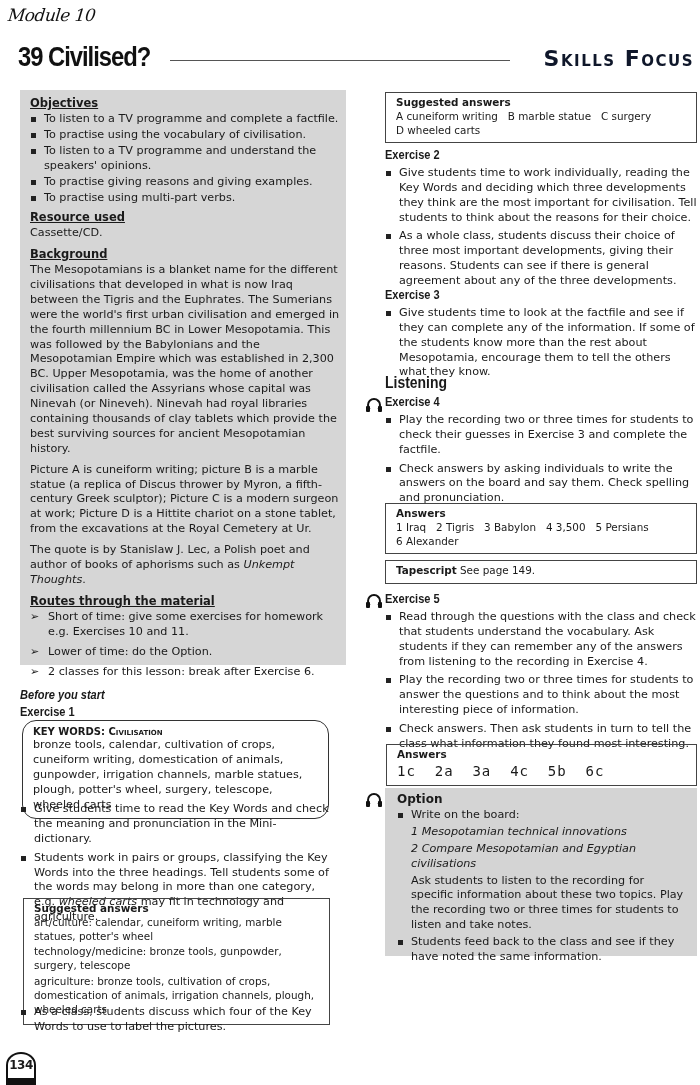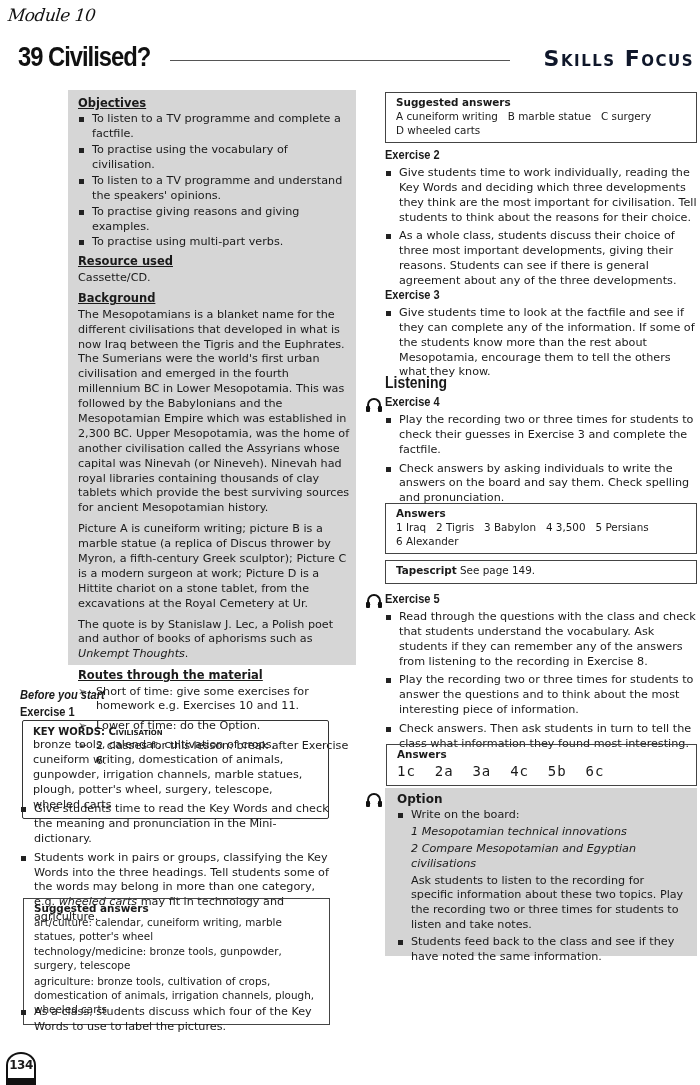--- a/index.html
+++ b/index.html
@@ -4,37 +4,37 @@
 <style>
   * { box-sizing: border-box; margin: 0; padding: 0; }
   html, body { width: 700px; height: 1085px; background: #ffffff; overflow: hidden; }
   body { position: relative; font-family: "DejaVu Sans", sans-serif; color: #1a1a1a; font-size: 11.2px; line-height: 1.33; }
 
   .module-label { position: absolute; left: 8px; top: 4px; font-family: "DejaVu Serif", serif; font-style: italic; font-size: 17px; letter-spacing: -0.5px; color: #111; transform: skewX(-6deg); }
   .unit-title { position: absolute; left: 18px; top: 38px; font-family: "Liberation Sans", sans-serif; font-weight: bold; font-size: 28px; letter-spacing: -1.2px; color: #111; transform: scaleX(0.85); transform-origin: left; }
   .title-rule { position: absolute; left: 170px; right: 190px; top: 60px; height: 1px; background: #555; }
   .skills-focus { position: absolute; right: 6px; top: 44px; font-family: "DejaVu Sans", sans-serif; font-weight: bold; font-size: 22px; letter-spacing: 1.5px; font-variant: small-caps; color: #0f172a; }
 
-  .shaded { background: #d6d6d6; padding: 6px 6px 8px 10px; width: 288px; position: absolute; left: 20px; top: 90px; height: 575px; margin-left: 48px; }
+  .shaded { background: #d6d6d6; padding: 6px 6px 8px 10px; width: 326px; position: absolute; left: 20px; top: 90px; height: 575px; }
   .sec-head { font-weight: bold; text-decoration: underline; font-size: 11.5px; margin-top: 4px; margin-bottom: 1px; }
   .sec-head:first-child { margin-top: 0; }
   p.para { margin-bottom: 6px; }
   ul.sq { list-style: none; }
   ul.sq li { position: relative; padding-left: 14px; margin-bottom: 4px; }
   ul.sq li::before { content: ""; position: absolute; left: 1px; top: 5px; width: 5px; height: 5px; background: #222; }
   ul.obj li { margin-bottom: 1px; }
   ul.arrow { list-style: none; }
   ul.arrow li { position: relative; padding-left: 18px; margin-bottom: 5px; }
   ul.arrow li .arr { position: absolute; left: 0; top: 0; font-size: 11px; }
 
   .before-start { position: absolute; left: 20px; top: 686px; font-family: "Liberation Sans", sans-serif; font-style: italic; font-weight: bold; font-size: 13px; transform: scaleX(0.85); transform-origin: left; }
   .ex-head { font-family: "Liberation Sans", sans-serif; font-weight: bold; font-size: 13px; transform: scaleX(0.85); transform-origin: left; display: inline-block; }
   .ex1-head { position: absolute; left: 20px; top: 703px; }
 
-  .keywords-box { position: absolute; left: 22px; top: 720px; width: 307px; border: 1.3px solid #333; border-radius: 2px; padding: 4px 16px 5px 10px; }
+  .keywords-box { position: absolute; left: 22px; top: 720px; width: 307px; border: 1.3px solid #333; border-radius: 14px; padding: 4px 16px 5px 10px; }
   .kw-title { font-weight: bold; font-size: 10px; }
   .kw-title .sc { font-variant: small-caps; font-size: 10px; }
 
   .ex1-bullets { position: absolute; left: 20px; top: 802px; width: 312px; }
 
   .answers-box { border: 1.2px solid #444; padding: 3px 10px 5px 10px; font-size: 10.4px; }
   .answers-box .ans-title { font-weight: bold; }
   .ans1 { position: absolute; left: 23px; top: 898px; width: 307px; }
   .ans1 .line { margin-bottom: 2px; }
   .ex1-last { position: absolute; left: 20px; top: 1005px; width: 312px; }
@@ -172,21 +172,21 @@
 </div>
 
 <div class="hp-icon" style="left:366px; top:594px;">
     <div class="band"></div>
     <div class="cup l"></div>
     <div class="cup r"></div>
   </div>
 <div class="ex5">
   <div class="ex-head">Exercise 5</div>
   <ul class="sq ex-sub">
-    <li>Read through the questions with the class and check that students understand the vocabulary. Ask students if they can remember any of the answers from listening to the recording in Exercise 8.</li>
+    <li>Read through the questions with the class and check that students understand the vocabulary. Ask students if they can remember any of the answers from listening to the recording in Exercise 4.</li>
     <li>Play the recording two or three times for students to answer the questions and to think about the most interesting piece of information.</li>
     <li>Check answers. Then ask students in turn to tell the class what information they found most interesting.</li>
   </ul>
 </div>
 
 <div class="answers-box ans-r3">
   <div class="ans-title">Answers</div>
   <div class="mono" style="white-space:pre">1c  2a  3a  4c  5b  6c</div>
 </div>
 

